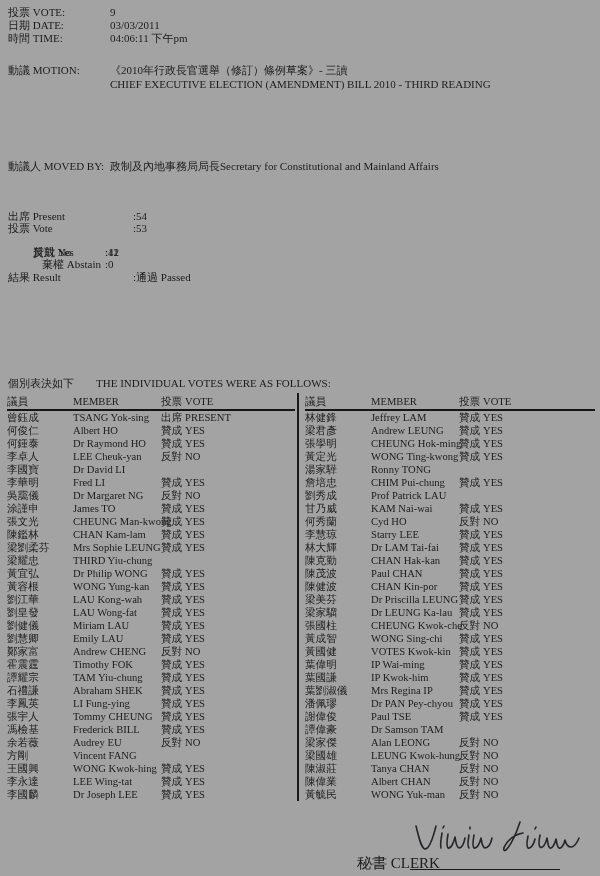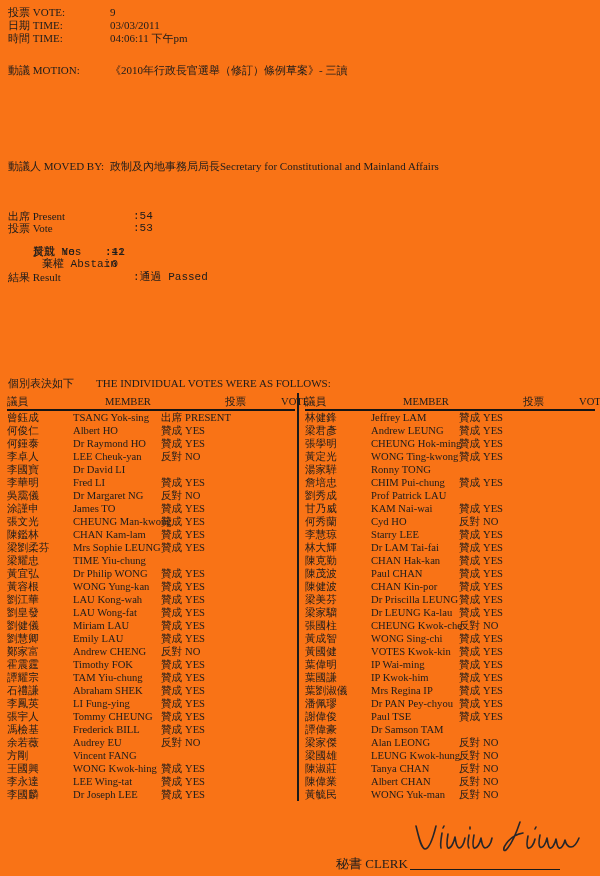--- a/index.html
+++ b/index.html
@@ -1,75 +1,76 @@
 <!DOCTYPE html>
 <html><head>
 <meta charset="utf-8">
 <style>
   html,body{margin:0;padding:0;background:#e8e8e8;}
   .page{
     position:relative;
     width:600px;height:876px;
     margin:0 auto;
-    background:#f97316;
+    background:#a3a3a3;
     font-family:"Liberation Serif","DejaVu Serif",serif;
     color:#1c1c1c;
     font-size:11px;
     line-height:13px;
     overflow:hidden;
   }
   .kv{position:absolute;left:8px;right:4px;height:13px;}
   .kv .lbl{position:absolute;left:0;white-space:nowrap;}
   .kv .val{position:absolute;left:102px;white-space:nowrap;}
-  .kv .val2{position:absolute;white-space:nowrap;font-family:Liberation Mono, monospace;}
+  .kv .val2{position:absolute;white-space:nowrap;}
   .motion-val{position:absolute;left:110px;top:64px;white-space:nowrap;line-height:13.5px;}
   .caption{position:absolute;top:377px;left:8px;right:0;height:13px;}
   .caption .cn{position:absolute;left:0;}
   .caption .en{position:absolute;left:88px;}
   .vtable{position:absolute;top:396px;font-size:10.6px;}
   .thead{
     display:grid;grid-template-columns:66px 88px 24px 1fr;
-    height:13px;border-bottom:2px solid #151515;line-height:12px;gap:32px;
+    height:13px;border-bottom:2px solid #151515;line-height:12px;
   }
   .tbody .trow{
     display:grid;grid-template-columns:66px 88px 24px 1fr;
     height:13px;line-height:13px;
   }
   .tcell{white-space:nowrap;overflow:visible;}
   .divider{
     position:absolute;left:297px;top:393px;width:1.5px;height:408px;
     background:#1a1a1a;
   }
-  .clerk-label{position:absolute;left:336px;top:857px;font-size:13px;}
+  .clerk-label{position:absolute;left:357px;top:857px;font-size:15px;}
   .clerk-line{position:absolute;left:410px;top:869px;width:150px;height:1.3px;background:#1a1a1a;}
   .sig{position:absolute;left:408px;top:816px;}
 </style>
 </head>
 <body>
 
 <div class="page">
 
   <div class="kv" style="top:6px">
     <span class="lbl">投票 VOTE:</span>
     <span class="val">9</span>
   </div>
   <div class="kv" style="top:19px">
-    <span class="lbl">日期 TIME:</span>
+    <span class="lbl">日期 DATE:</span>
     <span class="val">03/03/2011</span>
   </div>
   <div class="kv" style="top:32px">
     <span class="lbl">時間 TIME:</span>
     <span class="val">04:06:11 下午pm</span>
   </div>
 
   <div class="kv" style="top:64px">
     <span class="lbl">動議 MOTION:</span>
   </div>
   <div class="motion-val">
     <div>《2010年行政長官選舉（修訂）條例草案》- 三讀</div>
+    <div>CHIEF EXECUTIVE ELECTION (AMENDMENT) BILL 2010 - THIRD READING</div>
   </div>
 
   <div class="kv" style="top:160px">
     <span class="lbl">動議人 MOVED BY:</span>
     <span class="val">政制及內地事務局局長Secretary for Constitutional and Mainland Affairs</span>
   </div>
 
   <div class="kv" style="top:210px">
     <span class="lbl">出席 Present</span>
     <span class="val2" style="left:125px">:54</span>
@@ -169,21 +170,21 @@
           <span class="tcell">YES</span>
         </div>
         <div class="trow">
           <span class="tcell">梁劉柔芬</span>
           <span class="tcell">Mrs Sophie LEUNG</span>
           <span class="tcell">贊成</span>
           <span class="tcell">YES</span>
         </div>
         <div class="trow">
           <span class="tcell">梁耀忠</span>
-          <span class="tcell">TIME Yiu-chung</span>
+          <span class="tcell">THIRD Yiu-chung</span>
           <span class="tcell"></span>
           <span class="tcell"></span>
         </div>
         <div class="trow">
           <span class="tcell">黃宜弘</span>
           <span class="tcell">Dr Philip WONG</span>
           <span class="tcell">贊成</span>
           <span class="tcell">YES</span>
         </div>
         <div class="trow">

